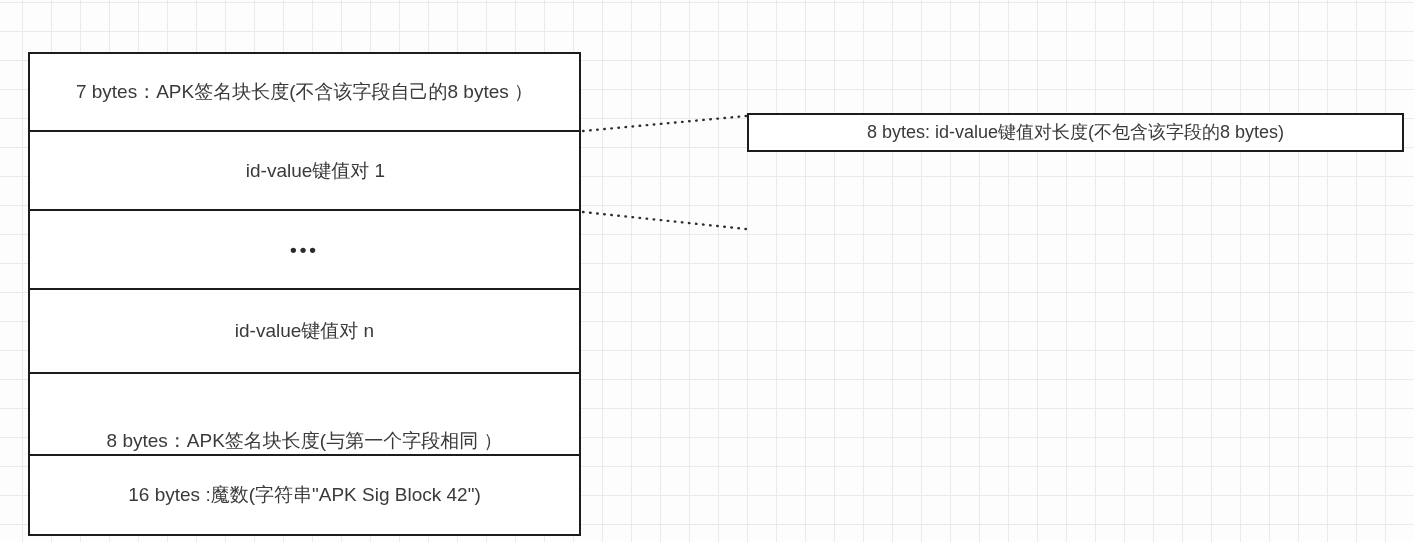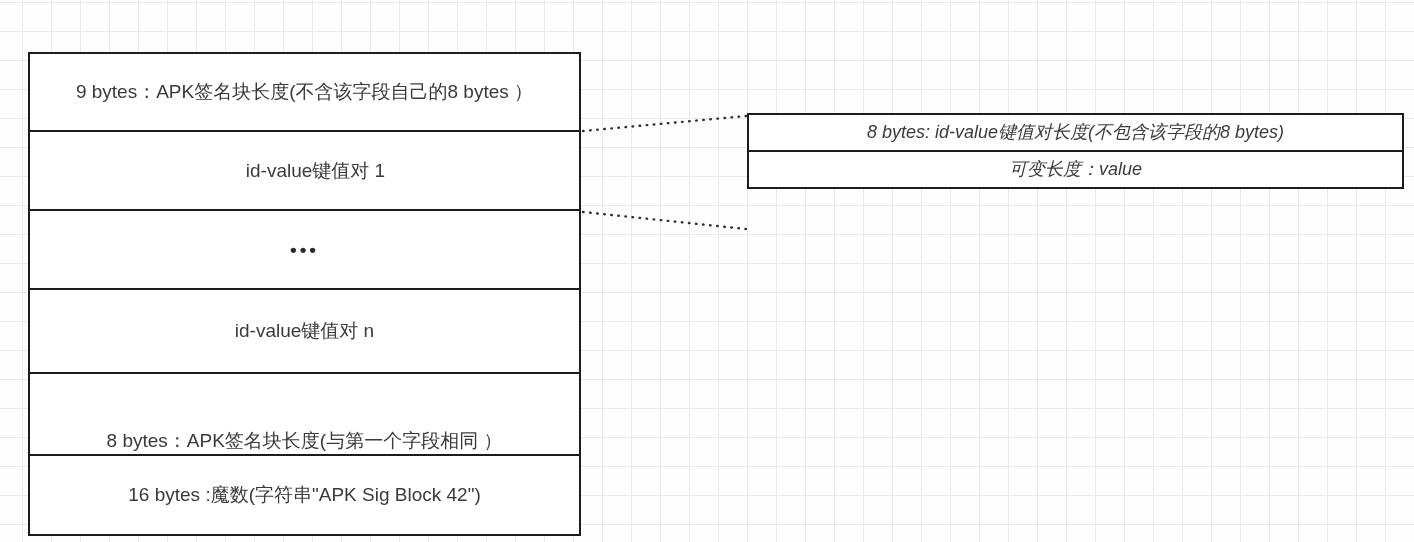--- a/index.html
+++ b/index.html
@@ -43,40 +43,40 @@
     display: flex;
     align-items: center;
     justify-content: center;
     text-align: center;
     border-top: 2px solid #1c1c1c;
     padding: 0 26px;
     line-height: 1.35;
   }
   .row:first-child { border-top: none; }
   .left-block .row  { font-size: 19px; }
-  .right-block .row { font-size: 18px; padding: 0 10px; font-style: italic; }
+  .right-block .row { font-size: 18px; padding: 0 10px; }
   .lr1 { height: 76px; } .lr2 { height: 79px; padding-left: 48px; } .lr3 { height: 79px; }
   .lr4 { height: 84px; } .lr5 { height: 82px; align-items: flex-end; } .lr6 { height: 80px; }
   .rr1 { height: 35px; } .rr2 { height: 39px; } .rr3 { height: 37px; }
   .wrap-narrow { display: inline-block; max-width: 470px; }
   .ellipsis-row { font-size: 24px; font-weight: 700; letter-spacing: 3px; color: #2b2b2b; }
 </style>
 </head>
 <body>
 
 <div class="canvas">
 
   <svg class="connectors" width="1414" height="542" viewBox="0 0 1414 542" aria-hidden="true">
     <line x1="583" y1="131" x2="746" y2="116"></line>
     <line x1="583" y1="212" x2="746" y2="229"></line>
   </svg>
 
   <div class="block left-block">
     <div class="row lr1">
-      <span class="wrap-narrow">9 bytes：APK签名块长度(不含该字段自己的8 bytes ）</span>
+      <span class="wrap-narrow">7 bytes：APK签名块长度(不含该字段自己的8 bytes ）</span>
     </div>
     <div class="row lr2">
       <span>id-value键值对 1</span>
     </div>
     <div class="row lr3 ellipsis-row">
       <span>•••</span>
     </div>
     <div class="row lr4">
       <span>id-value键值对 n</span>
     </div>
@@ -85,18 +85,15 @@
     </div>
     <div class="row lr6">
       <span>16 bytes :魔数(字符串"APK Sig Block 42")</span>
     </div>
   </div>
 
   <div class="block right-block">
     <div class="row rr1">
       <span>8 bytes: id-value键值对长度(不包含该字段的8 bytes)</span>
     </div>
-    <div class="row rr3">
-      <span>可变长度：value</span>
-    </div>
   </div>
 
 </div>
 
 </body></html>

